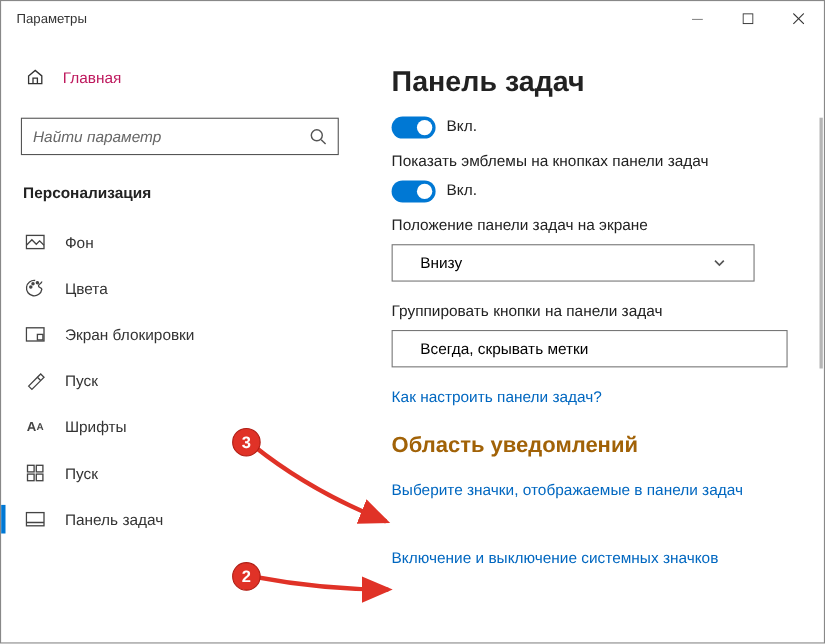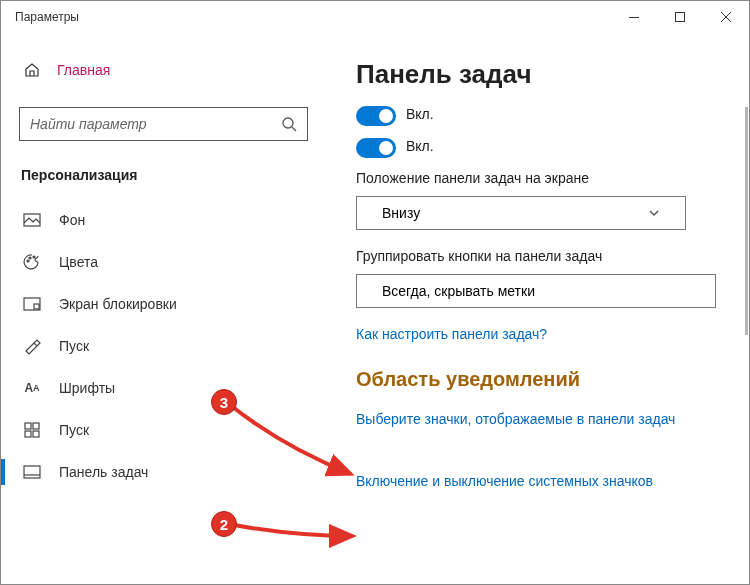--- a/index.html
+++ b/index.html
@@ -147,20 +147,21 @@
   </div>
 
   <div class="main">
     <h1>Панель задач</h1>
 
     <div class="toggle-row">
       <div class="toggle"></div>
       <span class="toggle-label">Вкл.</span>
     </div>
 
+    <div class="field-label">Показать эмблемы на кнопках панели задач</div>
     <div class="toggle-row">
       <div class="toggle"></div>
       <span class="toggle-label">Вкл.</span>
     </div>
 
     <div class="field-label">Положение панели задач на экране</div>
     <div class="dropdown">
       <span>Внизу</span>
       <svg class="chev" viewBox="0 0 12 12" fill="none" stroke="#555" stroke-width="1.5">
           <path d="M2 4 L6 8 L10 4"></path>

